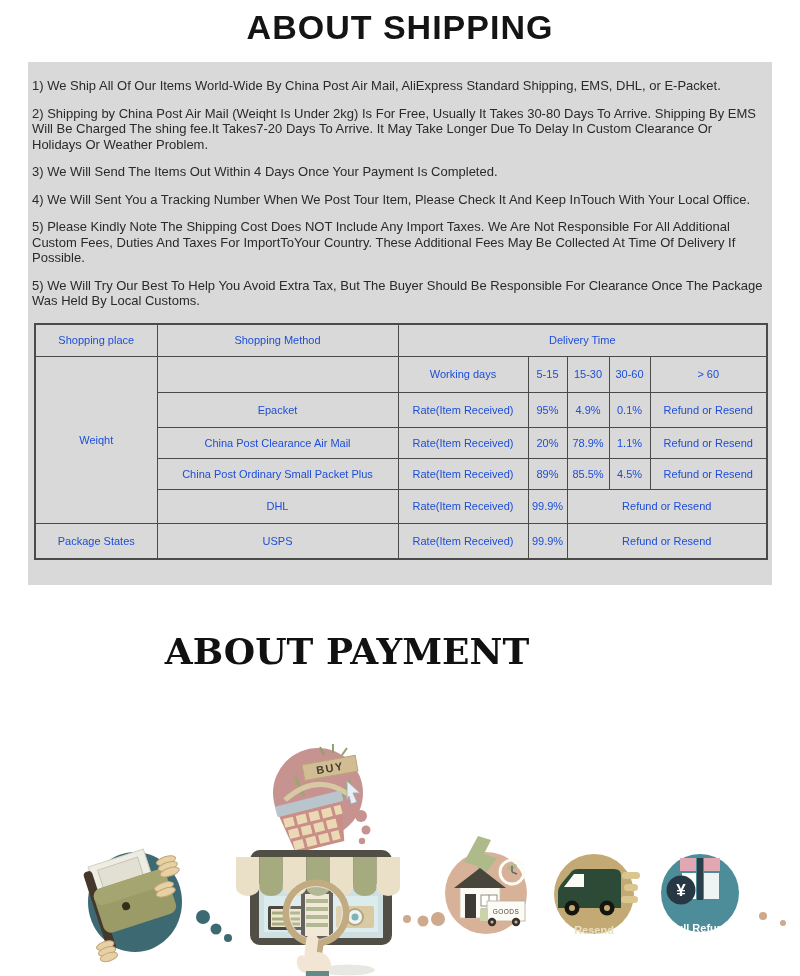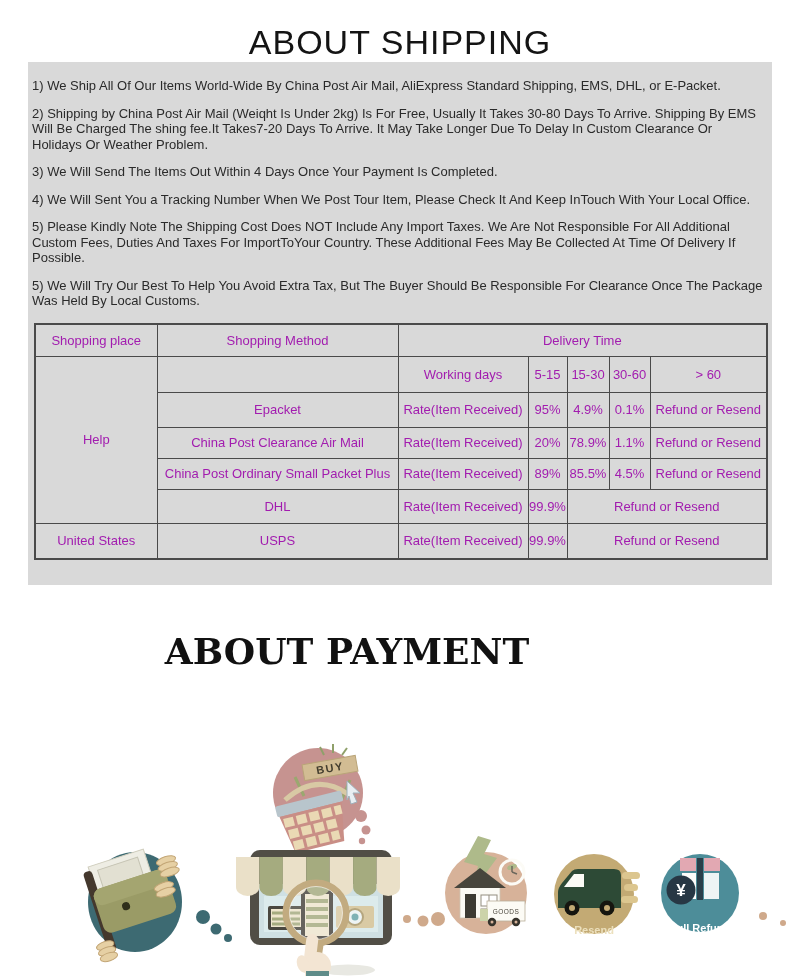--- a/index.html
+++ b/index.html
@@ -1,36 +1,36 @@
 <!DOCTYPE html>
 <html><head>
 <meta charset="utf-8">
 <style>
   html,body{margin:0;padding:0;}
   body{
     width:800px;height:976px;background:#ffffff;position:relative;overflow:hidden;
     font-family:"Liberation Sans", sans-serif;
   }
   .shipping-title{
-    margin:0;padding-top:23px;text-align:center;
-    font-size:34px;font-weight:400;letter-spacing:1px;color:#141414;
+    margin:0;padding-top:8px;text-align:center;
+    font-size:34px;font-weight:700;letter-spacing:1px;color:#141414;
   }
   .terms-box{
     position:absolute;left:28px;top:62px;width:744px;height:523px;
     background:#d9d9d9;box-sizing:border-box;padding:16px 8px 0 4px;
   }
   .term{
     margin:0 0 12px 0;font-size:13px;line-height:15.5px;color:#2a2a2a;
   }
   table.ship{
     border-collapse:collapse;table-layout:fixed;width:732px;margin:14px 0 0 2px;
     border:2px solid #4a4a4a;background:transparent;
   }
   table.ship td{
-    border:1px solid #4a4a4a;font-size:13px;font-weight:400;color:#a21caf;
+    border:1px solid #4a4a4a;font-size:11px;font-weight:400;color:#1d4ed8;
     text-align:center;vertical-align:middle;padding:0;white-space:nowrap;overflow:hidden;
   }
   tr.r1 td{height:31px;}
   tr.r2 td{height:35px;}
   tr.r3 td{height:34px;}
   tr.r4 td{height:30px;}
   tr.r5 td{height:30px;}
   tr.r6 td{height:33px;}
   tr.r7 td{height:34px;}
   .payment-title{
@@ -69,21 +69,21 @@
           <col style="width:41px">
           <col style="width:117px">
       </colgroup>
       <tbody>
         <tr class="r1">
           <td>Shopping place</td>
           <td>Shopping Method</td>
           <td colspan="5">Delivery Time</td>
         </tr>
         <tr class="r2">
-          <td rowspan="5">Help</td>
+          <td rowspan="5">Weiqht</td>
           <td></td>
           <td>Working days</td>
           <td>5-15</td>
           <td>15-30</td>
           <td>30-60</td>
           <td>&gt; 60</td>
         </tr>
         <tr class="r3">
           <td>Epacket</td>
           <td>Rate(Item Received)</td>
@@ -108,21 +108,21 @@
           <td>4.5%</td>
           <td>Refund or Resend</td>
         </tr>
         <tr class="r6">
           <td>DHL</td>
           <td>Rate(Item Received)</td>
           <td>99.9%</td>
           <td colspan="3">Refund or Resend</td>
         </tr>
         <tr class="r7">
-          <td>United States</td>
+          <td>Package States</td>
           <td>USPS</td>
           <td>Rate(Item Received)</td>
           <td>99.9%</td>
           <td colspan="3">Refund or Resend</td>
         </tr>
       </tbody>
     </table>
   </div>
 
   <h2 class="payment-title">ABOUT PAYMENT</h2>

